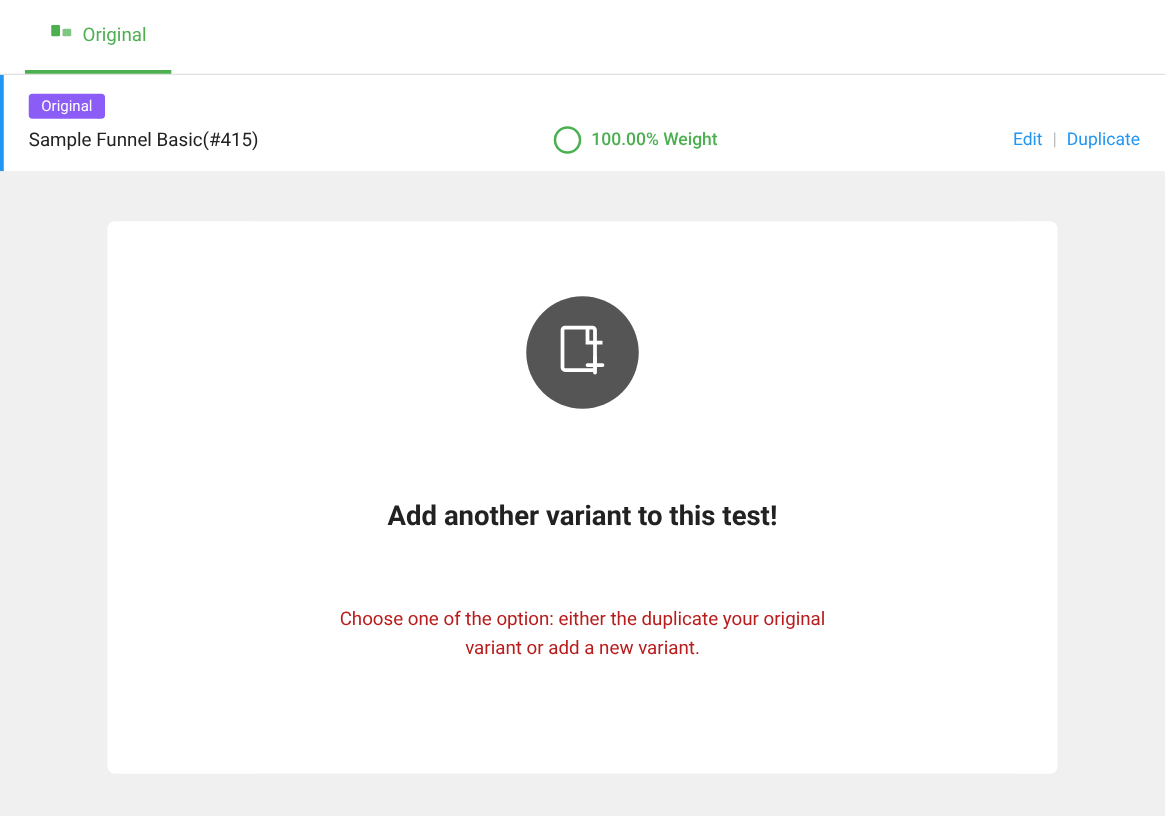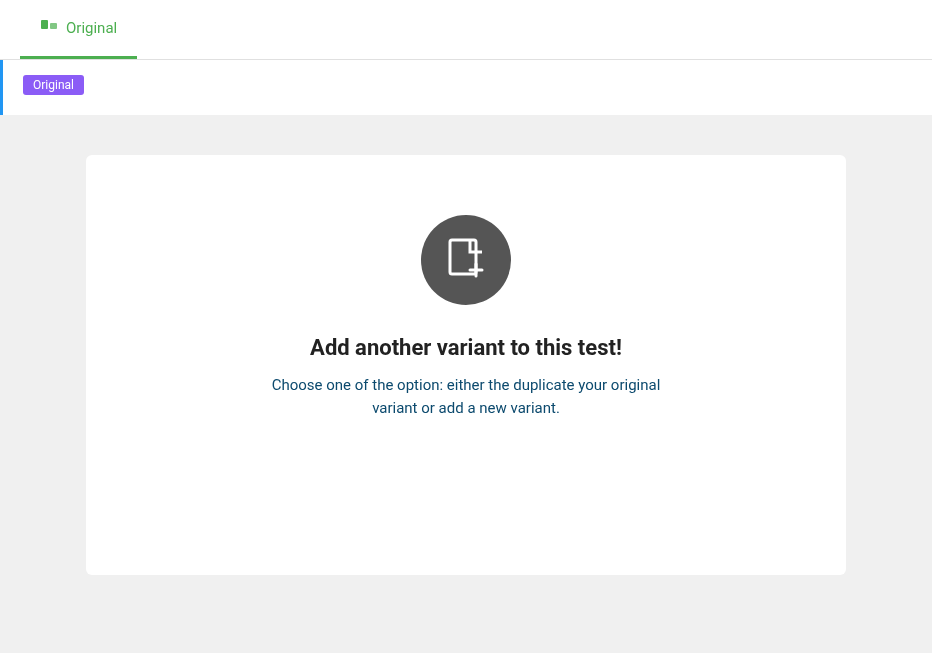--- a/index.html
+++ b/index.html
@@ -112,20 +112,21 @@
     }
     .card {
       background: #ffffff;
       border-radius: 6px;
       width: 760px;
       padding: 60px 40px 50px;
       display: flex;
       flex-direction: column;
       align-items: center;
       text-align: center;
+      gap: 44px;
     }
 
     
     .icon-circle {
       width: 90px;
       height: 90px;
       border-radius: 50%;
       background: #555;
       display: flex;
       align-items: center;
@@ -134,21 +135,21 @@
     }
 
     .card-title {
       font-size: 22px;
       font-weight: 700;
       color: #222;
       margin-bottom: 14px;
     }
     .card-subtitle {
       font-size: 15px;
-      color: #0c4a6e;
+      color: #b91c1c;
       max-width: 420px;
       line-height: 1.5;
       margin-bottom: 40px;
     }
 
     
     .buttons-row {
       display: flex;
       gap: 20px;
       align-items: center;
@@ -188,20 +189,32 @@
       </svg>
     </span>
     <span>Original</span>
   </a>
 </nav>
 
 <section class="variant-section">
   <div>
     <span class="variant-badge">Original</span>
   </div>
+  <div class="variant-row">
+    <span class="variant-name">Sample Funnel Basic(#415)</span>
+    <div class="variant-weight">
+      <div class="weight-circle"></div>
+      <span>100.00% Weight</span>
+    </div>
+    <div class="variant-actions">
+      <a>Edit</a>
+      <span>|</span>
+      <a>Duplicate</a>
+    </div>
+  </div>
 </section>
 
 <div class="main-content">
   <div class="card">
 
     <div class="icon-circle">
       <svg width="48" height="48" viewBox="0 0 48 48" fill="none">
         <rect x="8" y="4" width="26" height="34" rx="2" stroke="white" stroke-width="3" fill="none"></rect>
         <polyline points="28,4 28,16 40,16" stroke="white" stroke-width="3" fill="none"></polyline>
         <line x1="34" y1="28" x2="34" y2="40" stroke="white" stroke-width="3" stroke-linecap="round"></line>

